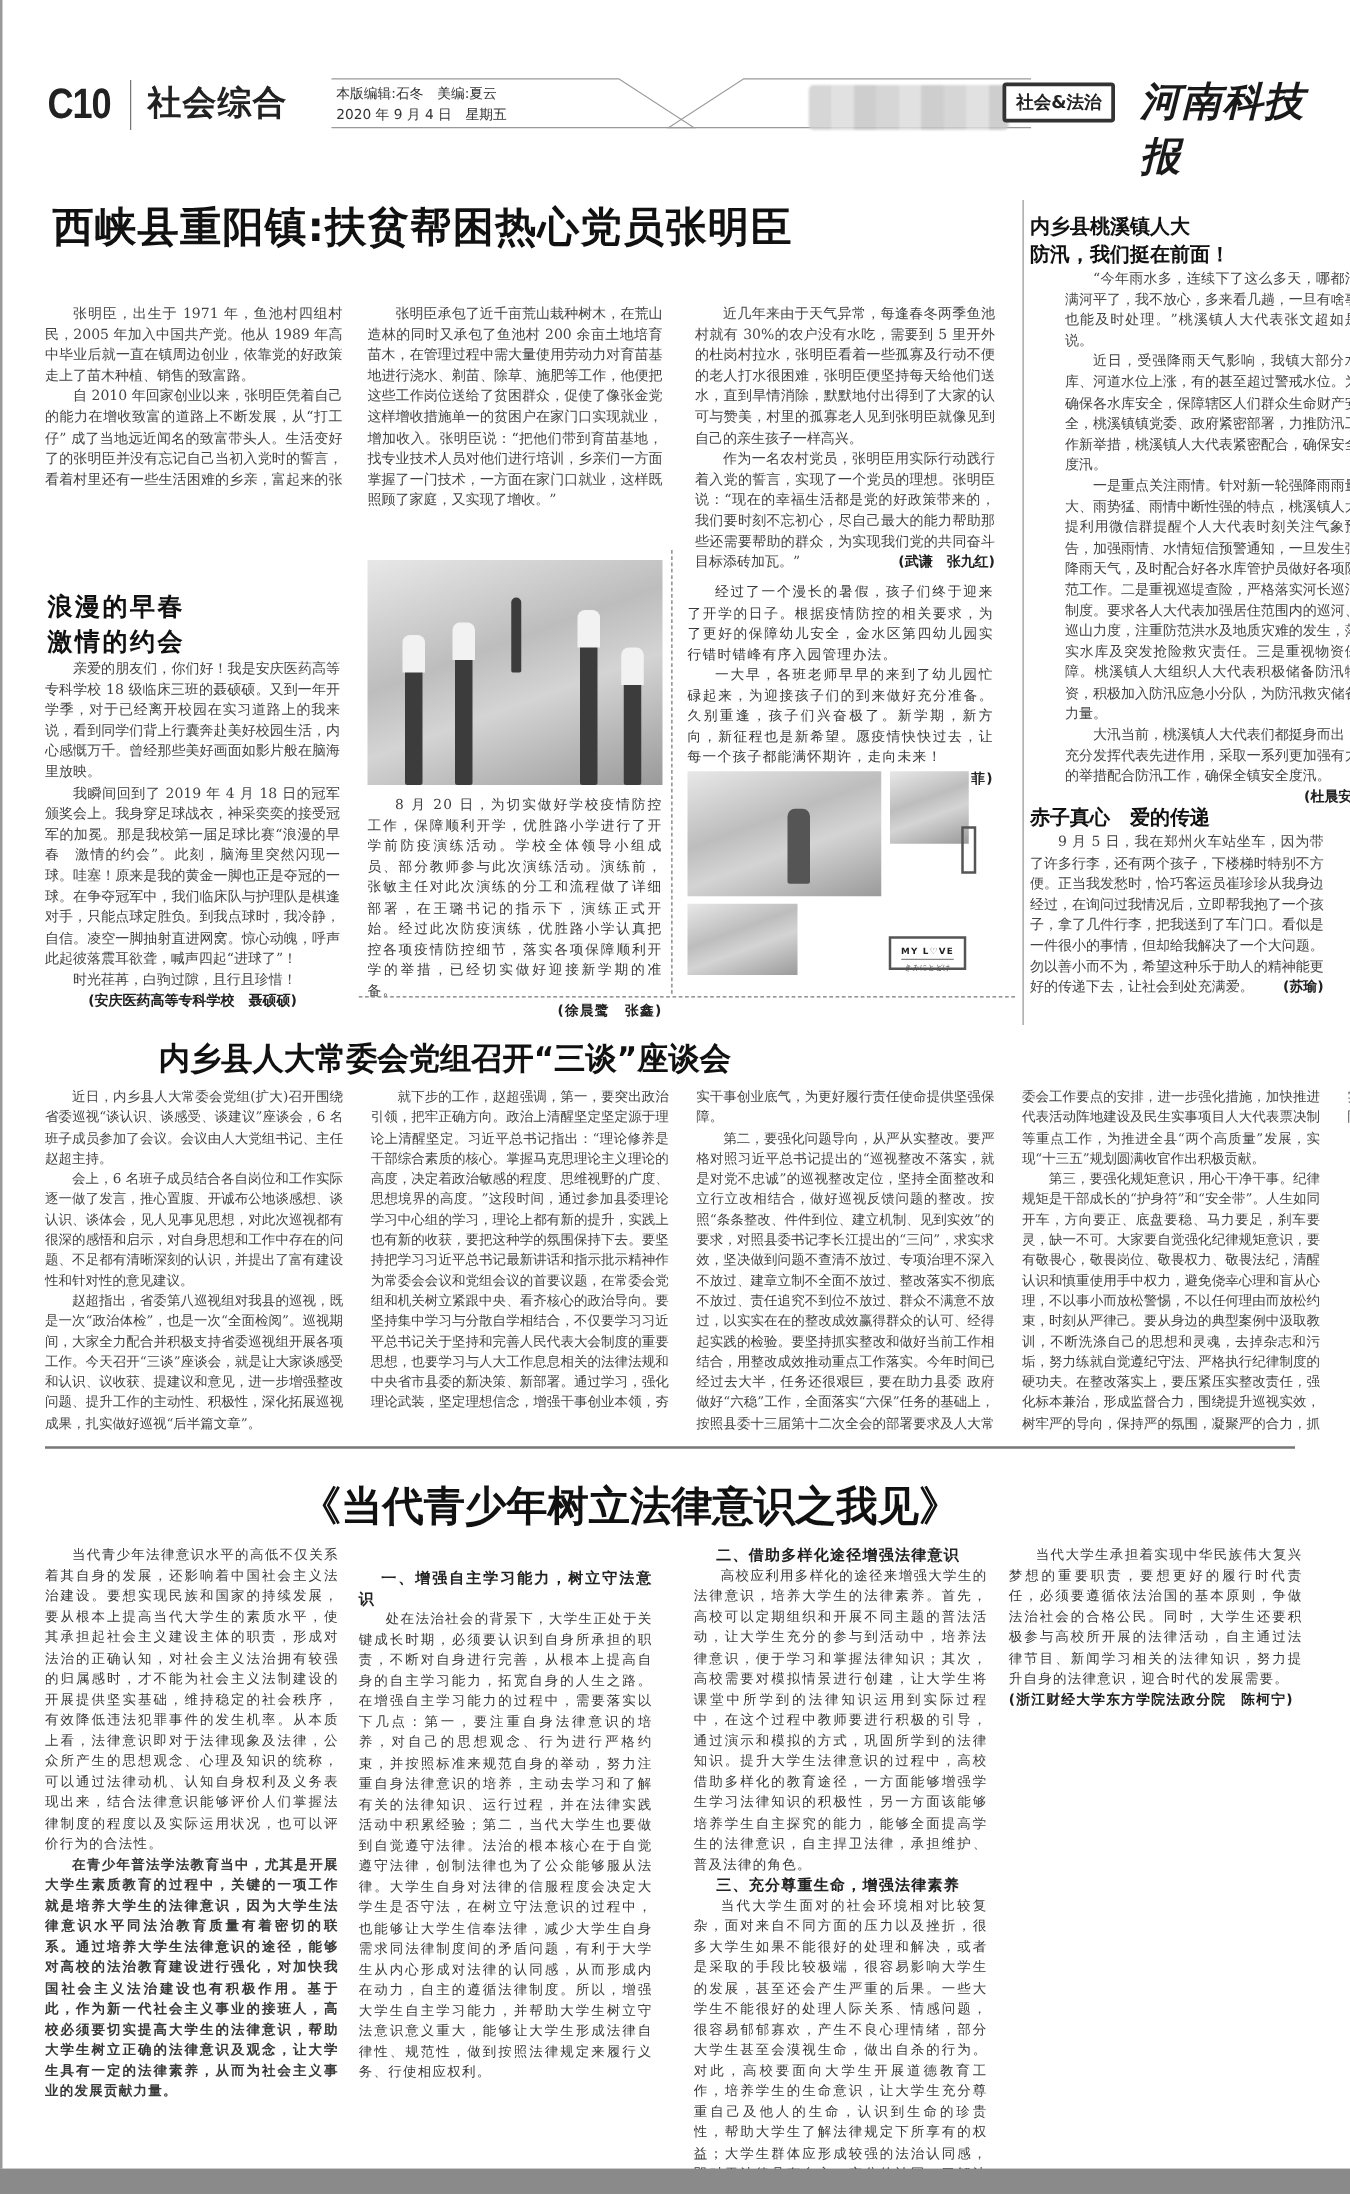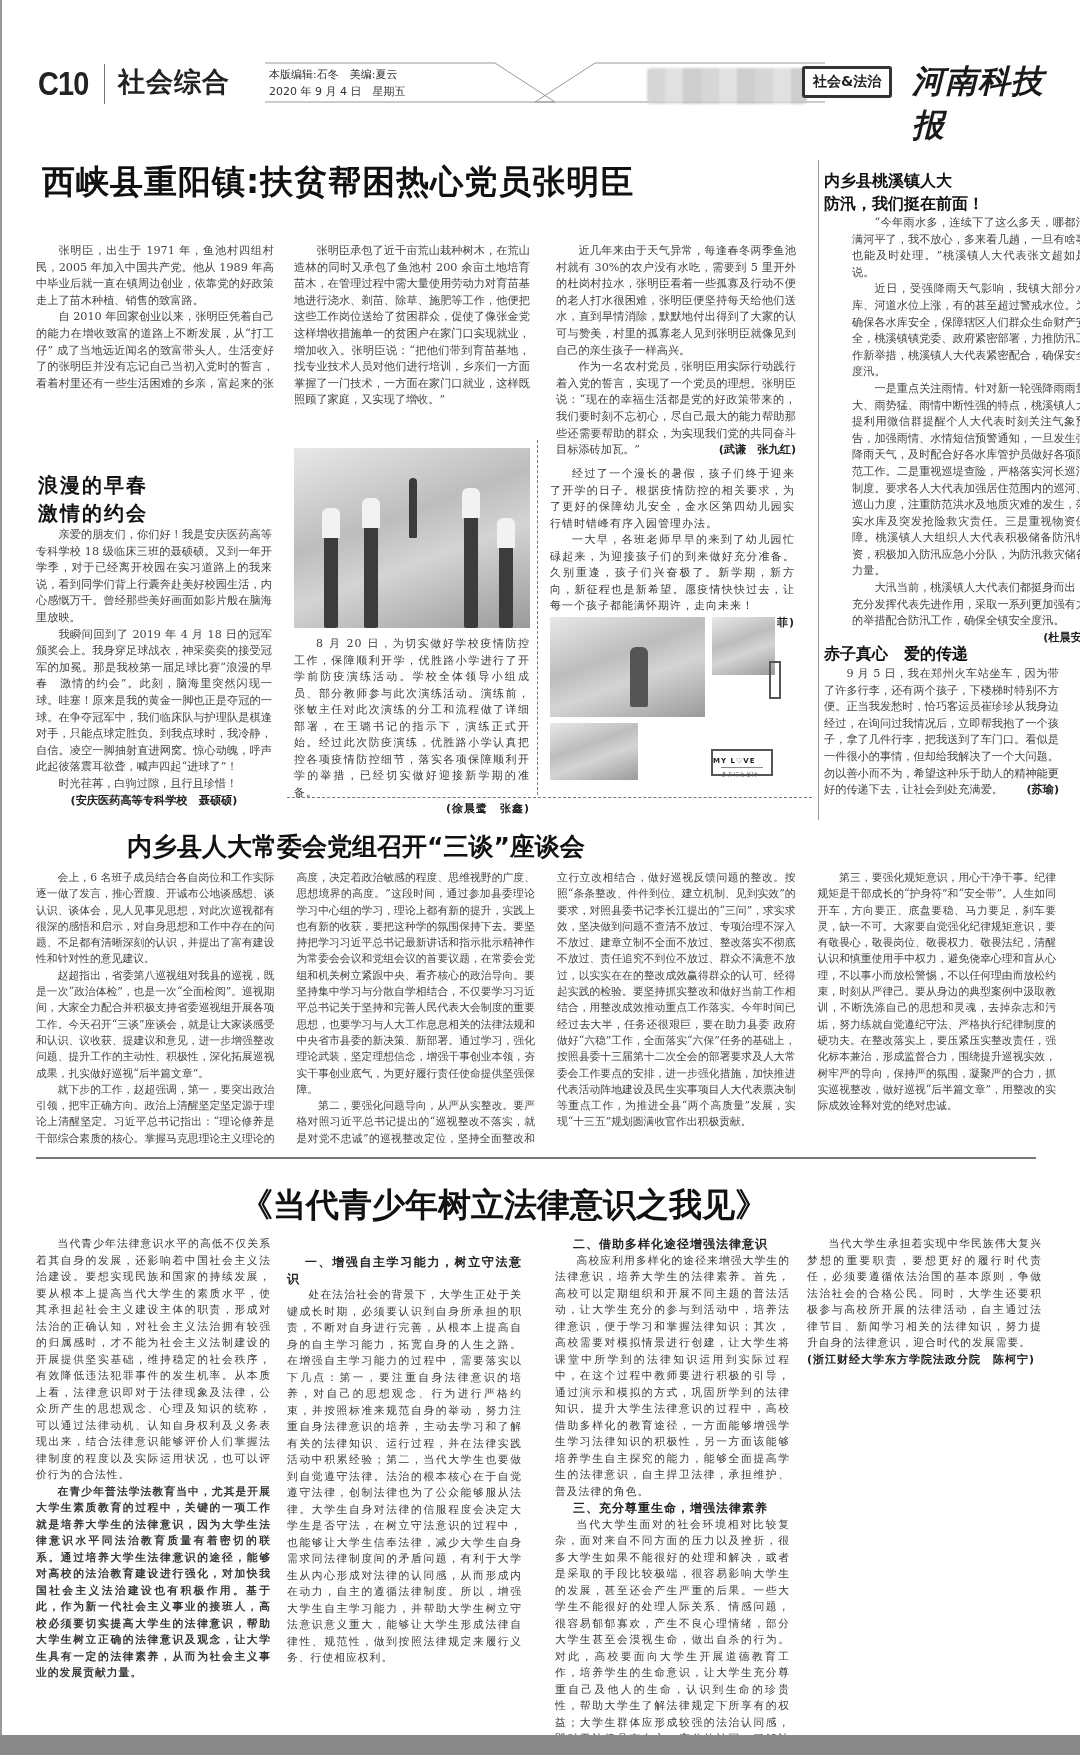--- a/index.html
+++ b/index.html
@@ -33,21 +33,21 @@
 
   .rule-v { position: absolute; width: 1px; background: #999; }
   .rule-h { position: absolute; height: 1px; background: #888; }
   .rule-dash { position: absolute; height: 0; border-top: 1px dashed #777; }
   .rule-dash-v { position: absolute; width: 0; border-left: 1px dashed #777; }
 
   .photo { position: absolute; background: linear-gradient(160deg, #e8e8e8 0%, #bdbdbd 40%, #d4d4d4 60%, #9a9a9a 100%); overflow: hidden; }
   .photo .person { position: absolute; width: 14px; background: #3c3c3c; border-radius: 6px 6px 2px 2px; }
   .photo .shirt { position: absolute; width: 18px; height: 30px; background: #f2f2f2; border-radius: 6px 6px 0 0; }
   .photo-frame { position: absolute; border: 2px solid #555; }
-  .lovebox { position: absolute; border: 2px solid #555; background: #fff; text-align: left; font-family: "DejaVu Sans", sans-serif; }
+  .lovebox { position: absolute; border: 2px solid #555; background: #fff; text-align: center; font-family: "DejaVu Sans", sans-serif; }
   .lovebox .t1 { font-size: 7px; font-weight: bold; color: #222; margin-top: 6px; letter-spacing: 1px; }
   .lovebox .t2 { font-size: 6px; color: #555; border-top: 1px solid #888; margin: 2px 8px 0; padding-top: 2px; }
 </style>
 </head>
 <body>
 
 <div class="page">
 
   <div class="masthead">
     <div class="page-no">C10</div>
@@ -132,20 +132,21 @@
     <p><span>大汛当前，桃溪镇人大代表们都挺身而出，充分发挥代表先进作用，采取一系列更加强有力的举措配合防汛工作，确保全镇安全度汛。</span><span class="byline">(杜晨安)</span></p>
   </div>
 
   <div class="headline" style="left:822px; top:644px; font-size:16px;">赤子真心　爱的传递</div>
   <div class="col" style="left:822px; top:666px; width:235px;">
     <p><span>9 月 5 日，我在郑州火车站坐车，因为带了许多行李，还有两个孩子，下楼梯时特别不方便。正当我发愁时，恰巧客运员崔珍珍从我身边经过，在询问过我情况后，立即帮我抱了一个孩子，拿了几件行李，把我送到了车门口。看似是一件很小的事情，但却给我解决了一个大问题。勿以善小而不为，希望这种乐于助人的精神能更好的传递下去，让社会到处充满爱。</span><span class="byline">(苏瑜)</span></p>
   </div>
 
   <div class="headline" style="left:125px; top:830px; font-size:25px;">内乡县人大常委会党组召开“三谈”座谈会</div>
   <div class="col" style="left:34px; top:870px; width:1020px; column-count:4; column-gap:22px; height:282px; font-size:10.8px; line-height:16.3px;">
+    <p>近日，内乡县人大常委会党组(扩大)召开围绕省委巡视“谈认识、谈感受、谈建议”座谈会，6 名班子成员参加了会议。会议由人大党组书记、主任赵超主持。</p>
     <p>会上，6 名班子成员结合各自岗位和工作实际逐一做了发言，推心置腹、开诚布公地谈感想、谈认识、谈体会，见人见事见思想，对此次巡视都有很深的感悟和启示，对自身思想和工作中存在的问题、不足都有清晰深刻的认识，并提出了富有建设性和针对性的意见建议。</p>
     <p>赵超指出，省委第八巡视组对我县的巡视，既是一次“政治体检”，也是一次“全面检阅”。巡视期间，大家全力配合并积极支持省委巡视组开展各项工作。今天召开“三谈”座谈会，就是让大家谈感受和认识、议收获、提建议和意见，进一步增强整改问题、提升工作的主动性、积极性，深化拓展巡视成果，扎实做好巡视“后半篇文章”。</p>
     <p>就下步的工作，赵超强调，第一，要突出政治引领，把牢正确方向。政治上清醒坚定坚定源于理论上清醒坚定。习近平总书记指出：“理论修养是干部综合素质的核心。掌握马克思理论主义理论的高度，决定着政治敏感的程度、思维视野的广度、思想境界的高度。”这段时间，通过参加县委理论学习中心组的学习，理论上都有新的提升，实践上也有新的收获，要把这种学的氛围保持下去。要坚持把学习习近平总书记最新讲话和指示批示精神作为常委会会议和党组会议的首要议题，在常委会党组和机关树立紧跟中央、看齐核心的政治导向。要坚持集中学习与分散自学相结合，不仅要学习习近平总书记关于坚持和完善人民代表大会制度的重要思想，也要学习与人大工作息息相关的法律法规和中央省市县委的新决策、新部署。通过学习，强化理论武装，坚定理想信念，增强干事创业本领，夯实干事创业底气，为更好履行责任使命提供坚强保障。</p>
     <p>第二，要强化问题导向，从严从实整改。要严格对照习近平总书记提出的“巡视整改不落实，就是对党不忠诚”的巡视整改定位，坚持全面整改和立行立改相结合，做好巡视反馈问题的整改。按照“条条整改、件件到位、建立机制、见到实效”的要求，对照县委书记李长江提出的“三问”，求实求效，坚决做到问题不查清不放过、专项治理不深入不放过、建章立制不全面不放过、整改落实不彻底不放过、责任追究不到位不放过、群众不满意不放过，以实实在在的整改成效赢得群众的认可、经得起实践的检验。要坚持抓实整改和做好当前工作相结合，用整改成效推动重点工作落实。今年时间已经过去大半，任务还很艰巨，要在助力县委 政府做好“六稳”工作，全面落实“六保”任务的基础上，按照县委十三届第十二次全会的部署要求及人大常委会工作要点的安排，进一步强化措施，加快推进代表活动阵地建设及民生实事项目人大代表票决制等重点工作，为推进全县“两个高质量”发展，实现“十三五”规划圆满收官作出积极贡献。</p>
     <p><span>第三，要强化规矩意识，用心干净干事。纪律规矩是干部成长的“护身符”和“安全带”。人生如同开车，方向要正、底盘要稳、马力要足，刹车要灵，缺一不可。大家要自觉强化纪律规矩意识，要有敬畏心，敬畏岗位、敬畏权力、敬畏法纪，清醒认识和慎重使用手中权力，避免侥幸心理和盲从心理，不以事小而放松警惕，不以任何理由而放松约束，时刻从严律己。要从身边的典型案例中汲取教训，不断洗涤自己的思想和灵魂，去掉杂志和污垢，努力练就自觉遵纪守法、严格执行纪律制度的硬功夫。在整改落实上，要压紧压实整改责任，强化标本兼治，形成监督合力，围绕提升巡视实效，树牢严的导向，保持严的氛围，凝聚严的合力，抓实巡视整改，做好巡视“后半篇文章”，用整改的实际成效诠释对党的绝对忠诚。</span></p>
   </div>
   <div class="rule-h" style="left:34px; top:1157px; width:1000px; height:2px; background:#777;"></div>
 
   <div class="headline" style="left:238px; top:1183px; font-size:33px; font-family:'DejaVu Serif', serif;">《当代青少年树立法律意识之我见》</div>
   <div class="col kai" style="left:34px; top:1236px; width:235px; font-size:10.8px; line-height:16.5px;">

